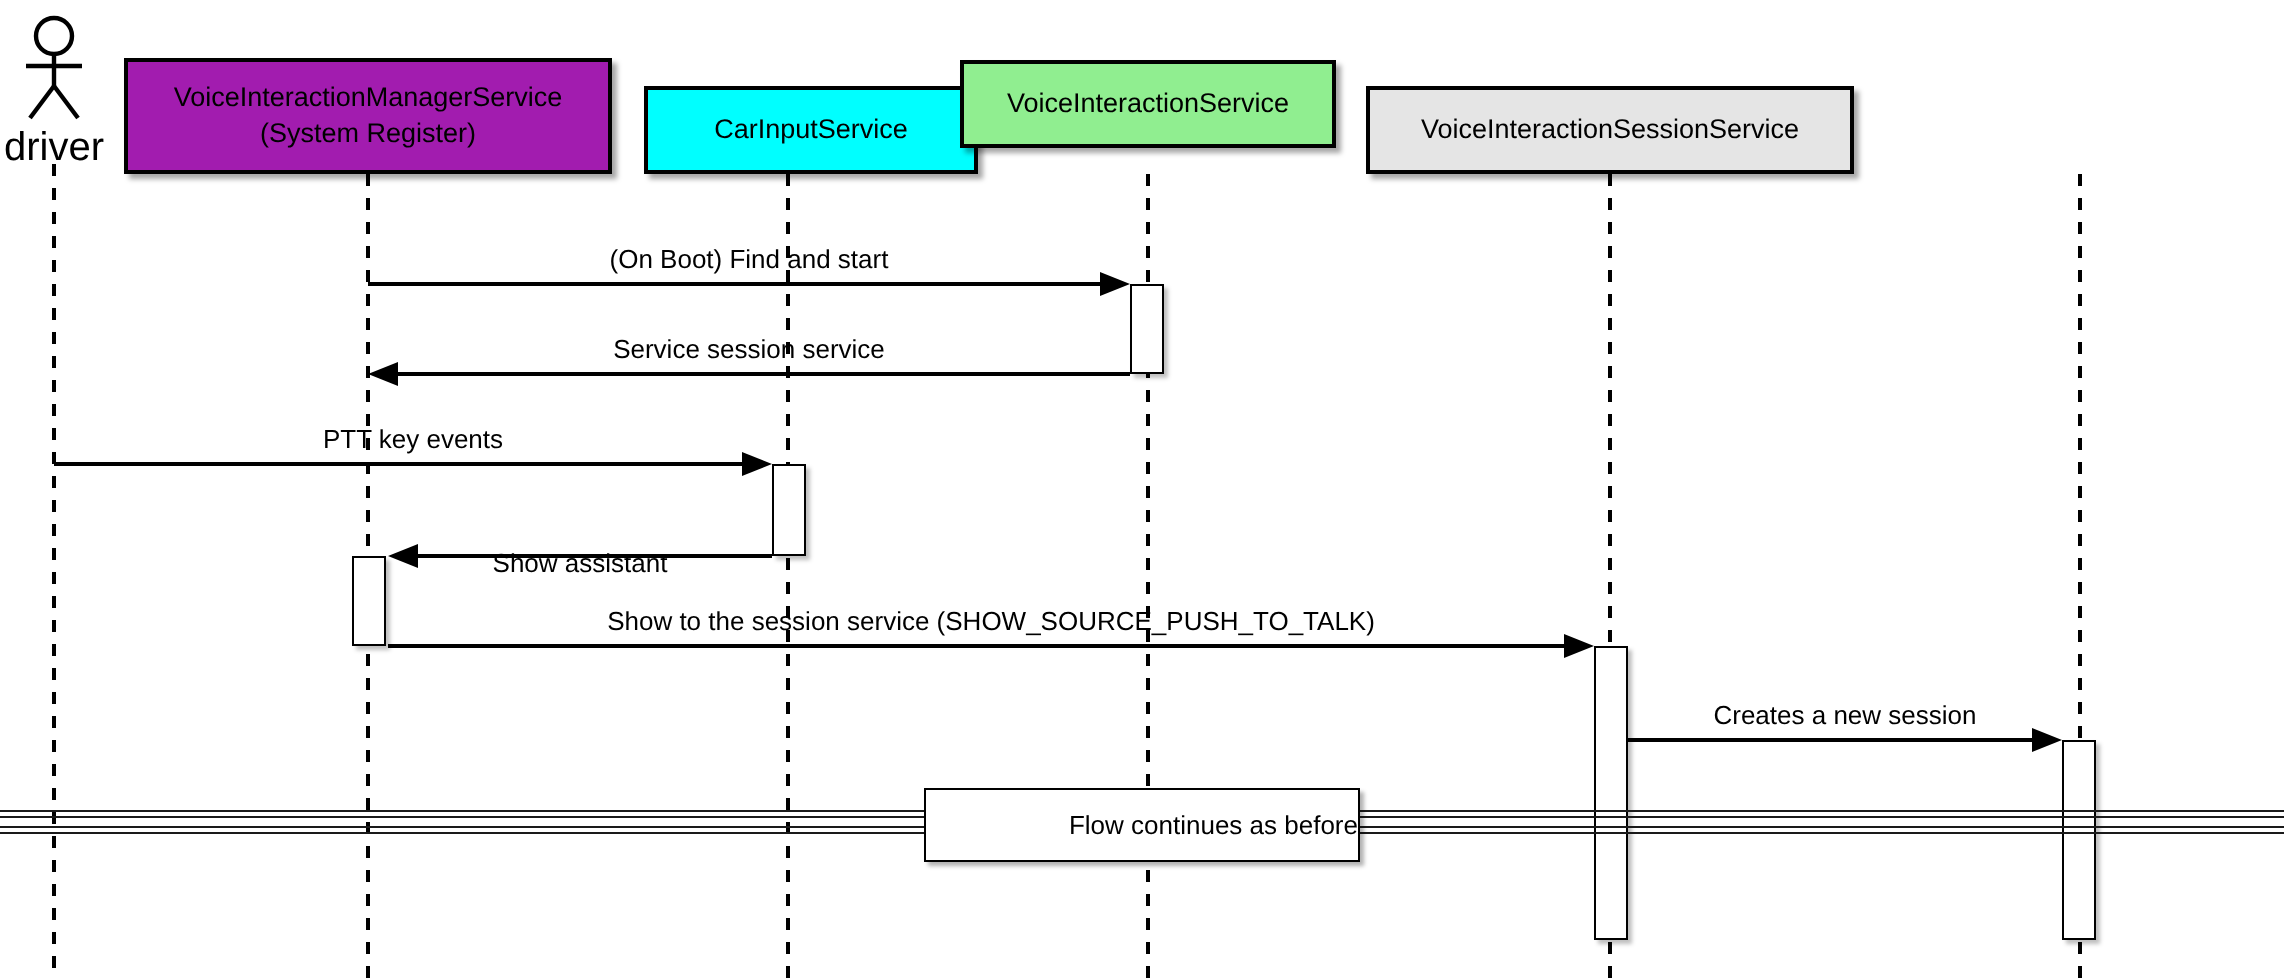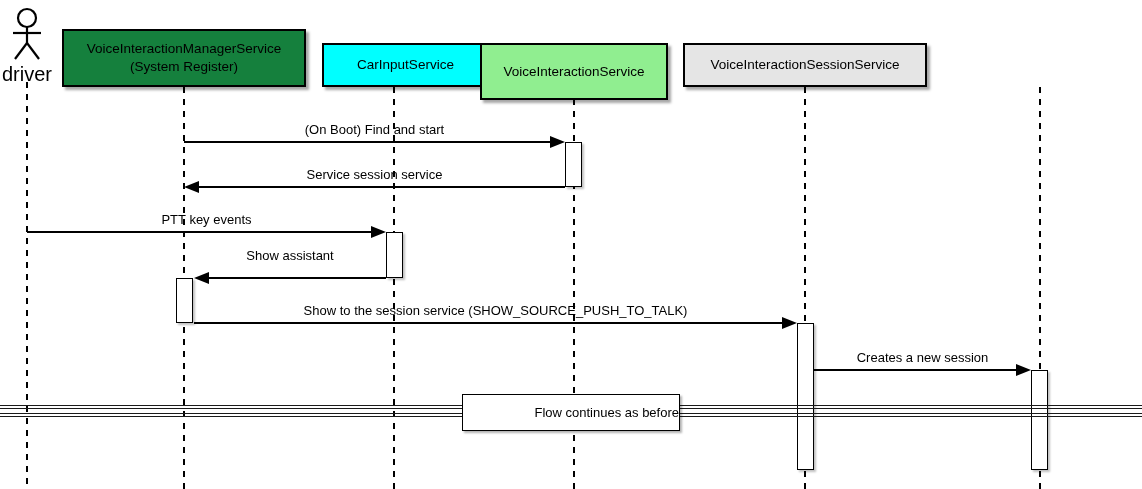--- a/index.html
+++ b/index.html
@@ -80,40 +80,40 @@
   <div class="arr-r" style="left:550px;top:136px;"></div>
 
   <div class="mlabel" style="left:184px;top:167px;width:381px;">Service session service</div>
   <div class="mline" style="left:187px;top:186px;width:378px;"></div>
   <div class="arr-l" style="left:184px;top:181px;"></div>
 
   <div class="mlabel" style="left:27px;top:212px;width:359px;">PTT key events</div>
   <div class="mline" style="left:27px;top:231px;width:356px;"></div>
   <div class="arr-r" style="left:371px;top:226px;"></div>
 
-  <div class="mlabel" style="left:194px;top:248px;width:192px;text-align:center;">Show assistant</div>
+  <div class="mlabel" style="left:194px;top:274px;width:192px;text-align:center;">Show assistant</div>
   <div class="mline" style="left:197px;top:277px;width:189px;"></div>
   <div class="arr-l" style="left:194px;top:272px;"></div>
 
   <div class="mlabel" style="left:194px;top:303px;width:603px;">Show to the session service (SHOW_SOURCE_PUSH_TO_TALK)</div>
   <div class="mline" style="left:194px;top:322px;width:600px;"></div>
   <div class="arr-r" style="left:782px;top:317px;"></div>
 
   <div class="mlabel" style="left:814px;top:350px;width:217px;">Creates a new session</div>
   <div class="mline" style="left:814px;top:369px;width:214px;"></div>
   <div class="arr-r" style="left:1016px;top:364px;"></div>
 
-  <div class="pbox" style="left: 62px; top: 29px; width: 244px; height: 58px; background-color: #15803d;">
+  <div class="pbox" style="left: 62px; top: 29px; width: 244px; height: 58px; background-color: #a21caf;">
     <span>VoiceInteractionManagerService</span>
     <span>(System Register)</span>
   </div>
   <div class="pbox" style="left: 322px; top: 43px; width: 167px; height: 44px; background-color: rgb(0, 255, 255);">
     <span>CarInputService</span>
   </div>
-  <div class="pbox" style="left: 480px; top: 43px; width: 188px; height: 57px; background-color: rgb(144, 238, 144);">
+  <div class="pbox" style="left: 480px; top: 30px; width: 188px; height: 44px; background-color: rgb(144, 238, 144);">
     <span>VoiceInteractionService</span>
   </div>
   <div class="pbox" style="left: 683px; top: 43px; width: 244px; height: 44px; background-color: #e5e5e5;">
     <span>VoiceInteractionSessionService</span>
   </div>
 
   <div class="divbox" style="left:462px;top:394px;width:218px;height:37px;">
     <span>Flow continues as before</span>
   </div>
 

